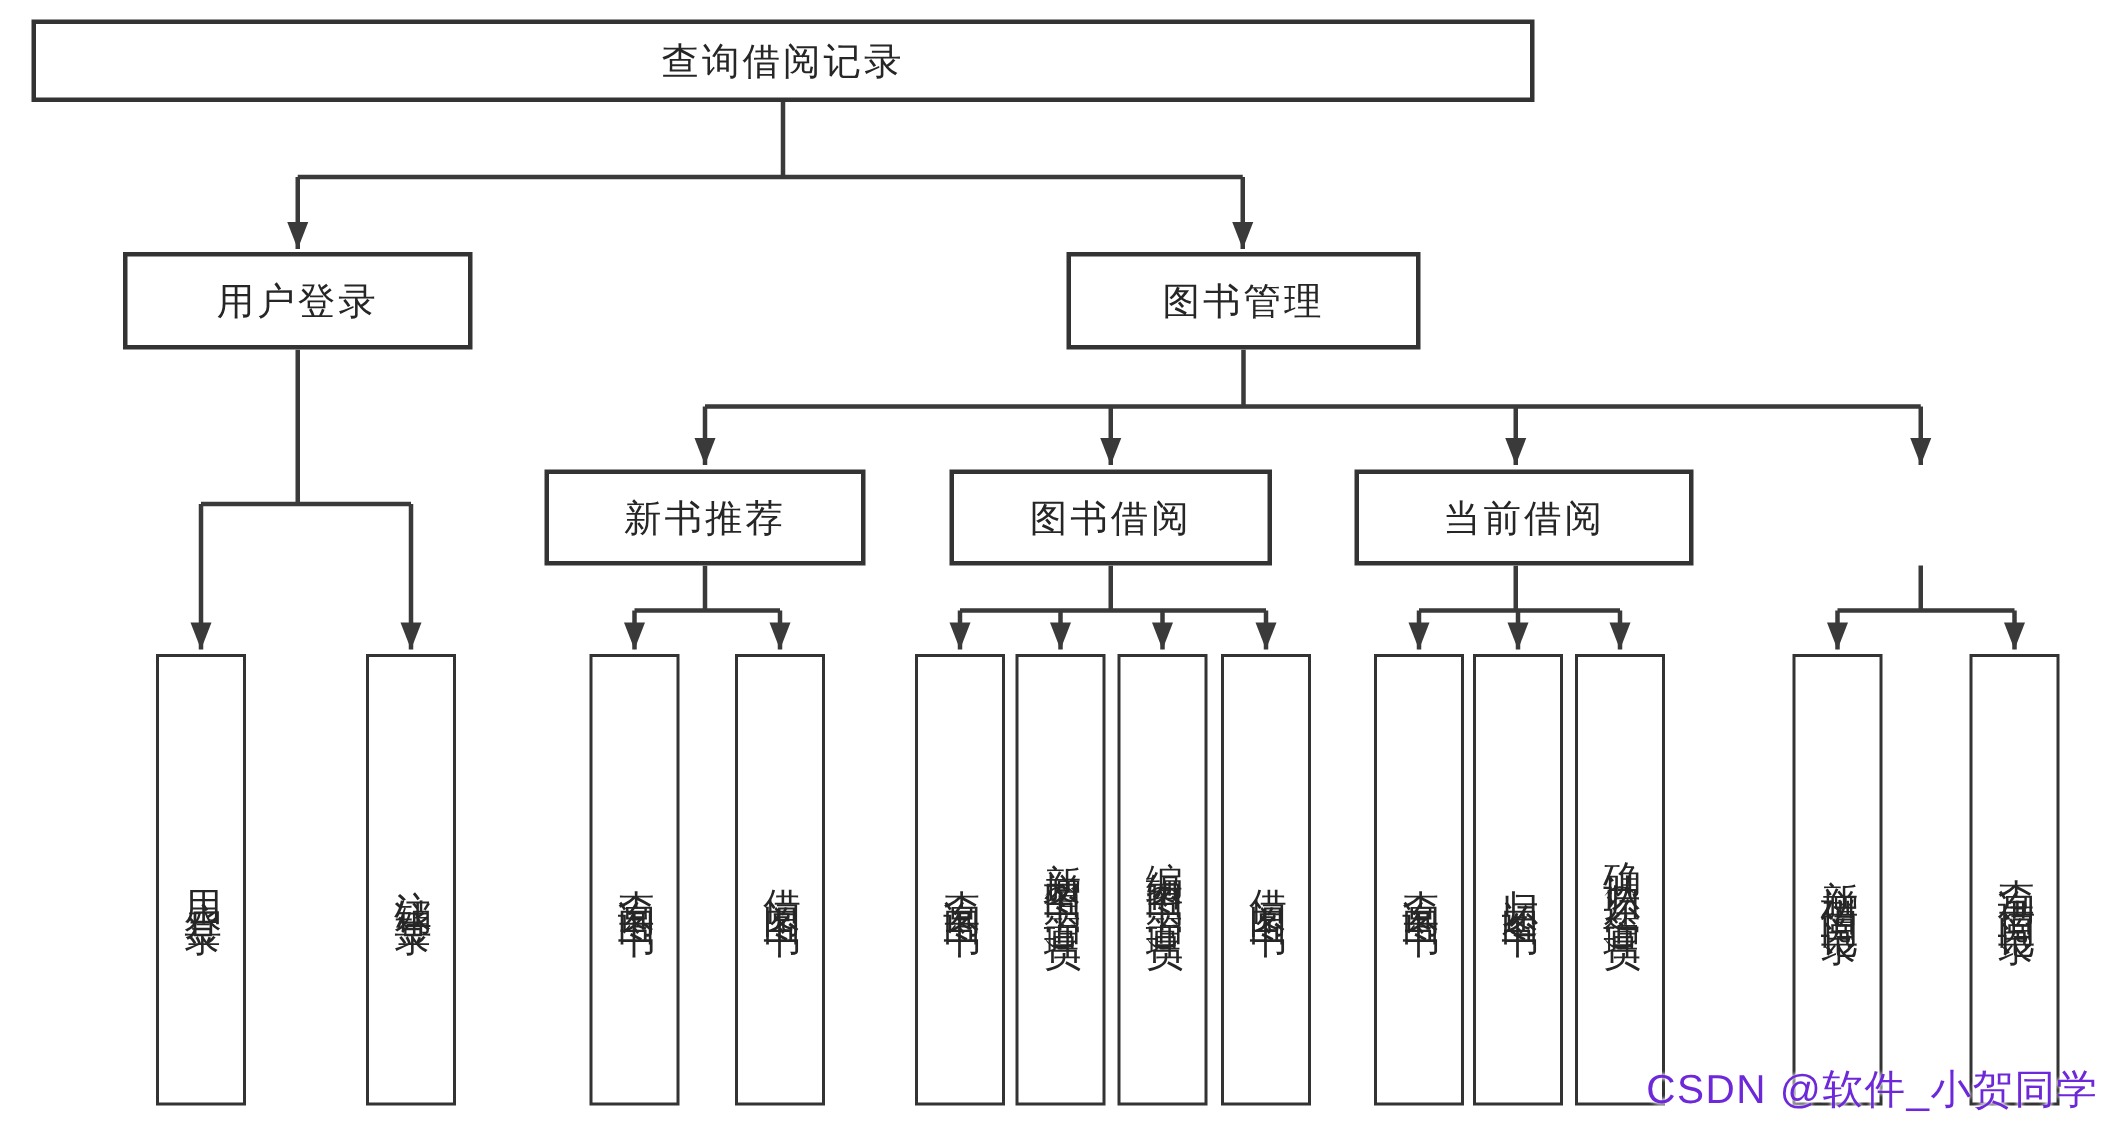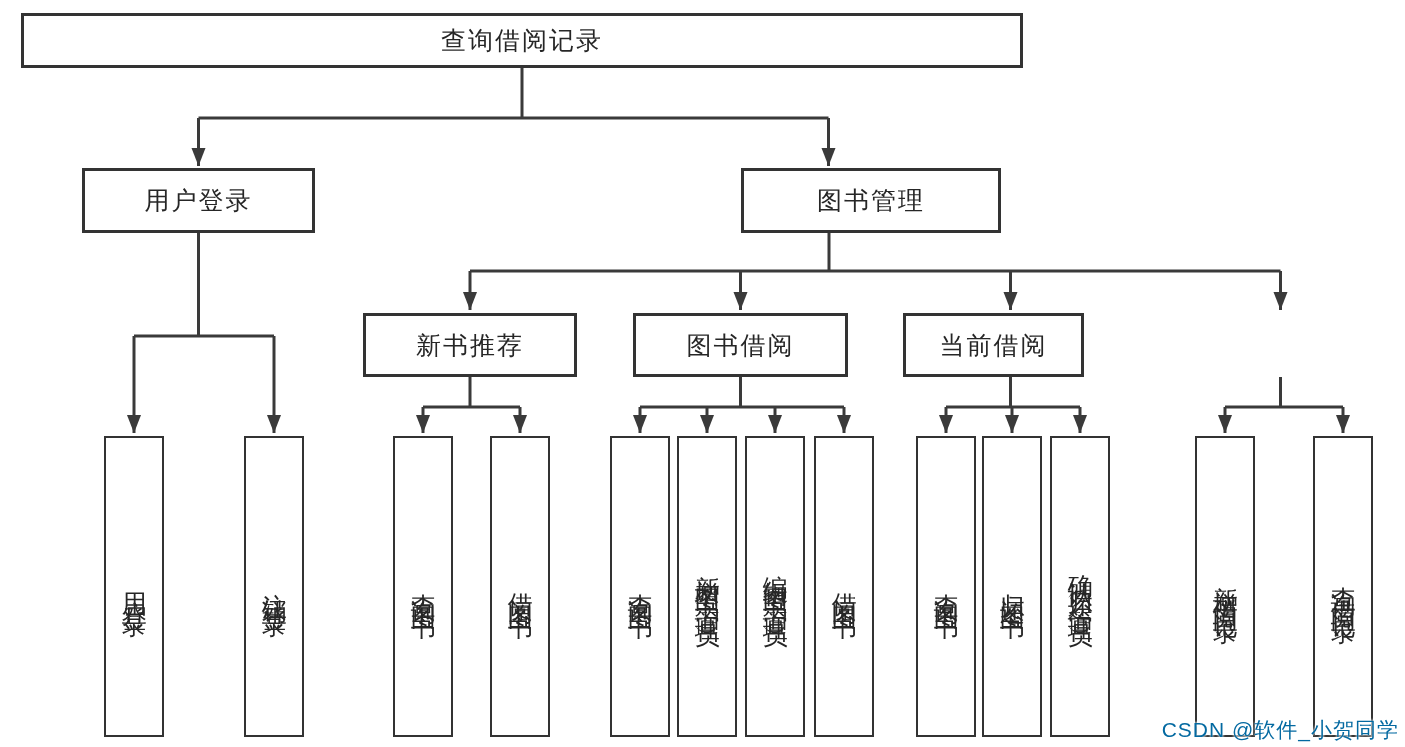--- a/index.html
+++ b/index.html
@@ -29,22 +29,22 @@
     text-orientation: mixed;
     font-size: 25px;
     letter-spacing: 7px;
     line-height: 1.1;
     color: #262626;
   }
   .watermark {
     position: absolute;
     right: 6px;
     bottom: 3px;
-    font-size: 21px;
-    color: #0369a1;
+    font-size: 27px;
+    color: #6d28d9;
     letter-spacing: 1px;
     text-shadow: 0 0 3px #ffffff, 0 0 3px #ffffff;
     white-space: nowrap;
   }
 </style>
 </head>
 <body>
 
 <div class="canvas">
 
@@ -87,25 +87,25 @@
 
       <path d="M1280.5,377 V407 M1225,407 H1343"></path>
       <line x1="1225" y1="407" x2="1225" y2="433" marker-end="url(#arw)"></line>
       <line x1="1343" y1="407" x2="1343" y2="433" marker-end="url(#arw)"></line>
     </g>
   </svg>
 
   <div class="node h-node" style="left:21px; top:13px; width:1002px; height:55px;">查询借阅记录</div>
 
   <div class="node h-node" style="left:82px; top:168px; width:233px; height:65px;">用户登录</div>
-  <div class="node h-node" style="left:711px; top:168px; width:260px; height:65px;margin-left:30px;">图书管理</div>
+  <div class="node h-node" style="left:711px; top:168px; width:236px; height:65px;">图书管理</div>
 
   <div class="node h-node" style="left:633px; top:313px; width:215px; height:64px;">图书借阅</div>
   <div class="node h-node" style="left:363px; top:313px; width:214px; height:64px;">新书推荐</div>
-  <div class="node h-node" style="left:903px; top:313px; width:181px; height:64px;">当前借阅</div>
+  <div class="node h-node" style="left:903px; top:313px; width:226px; height:64px;">当前借阅</div>
 
   <div class="node leaf" style="left:104px; top:436px; width:60px; height:301px;">
     <span class="v-text">用户登录</span>
   </div>
   <div class="node leaf" style="left:244px; top:436px; width:60px; height:301px;">
     <span class="v-text">注销登录</span>
   </div>
 
   <div class="node leaf" style="left:393px; top:436px; width:60px; height:301px;">
     <span class="v-text">查询图书</span>

